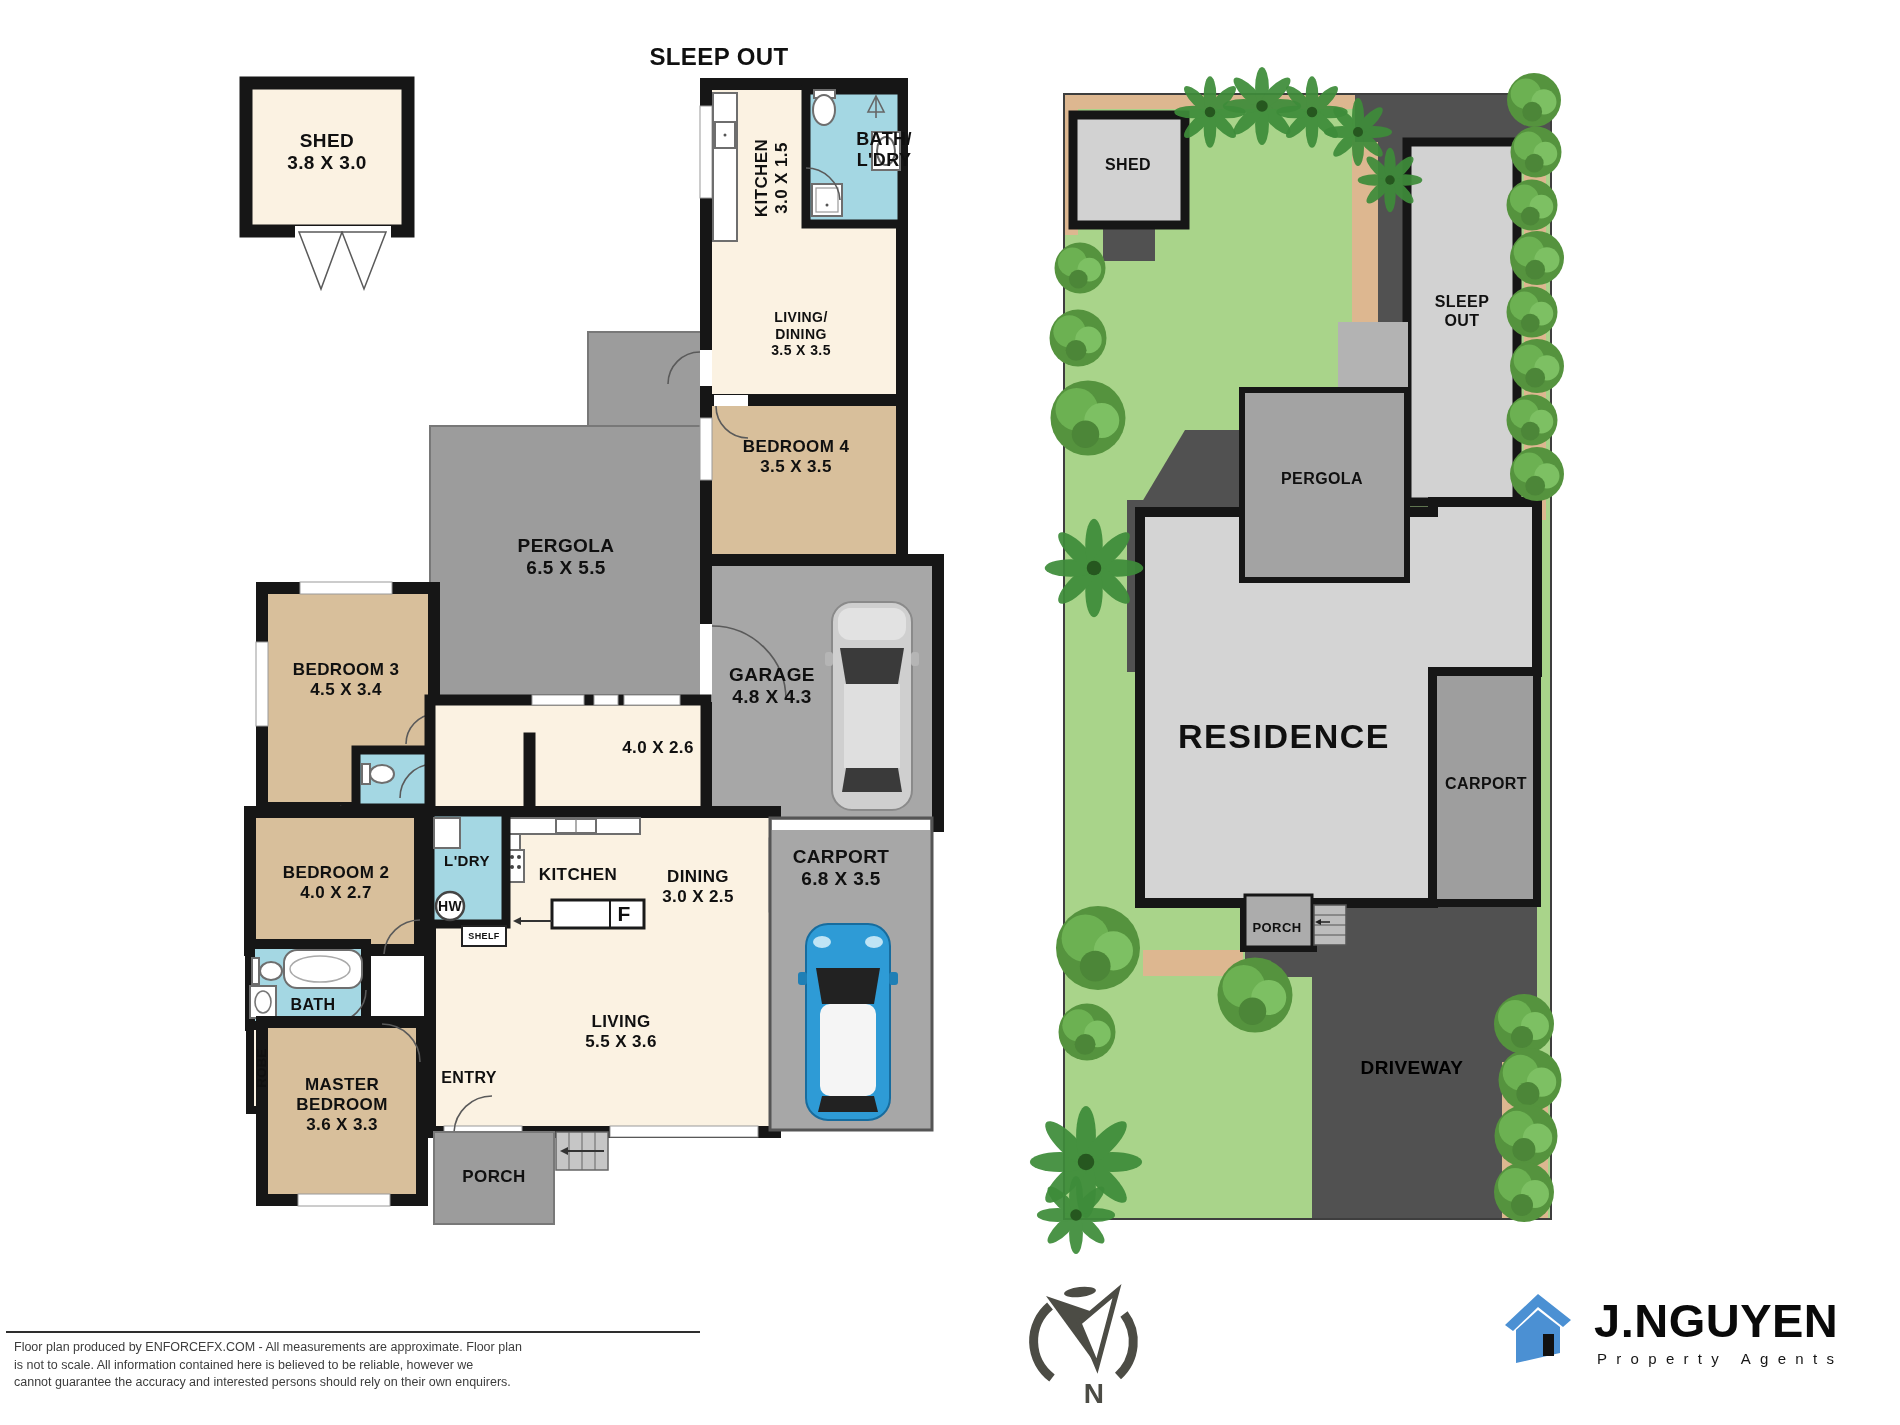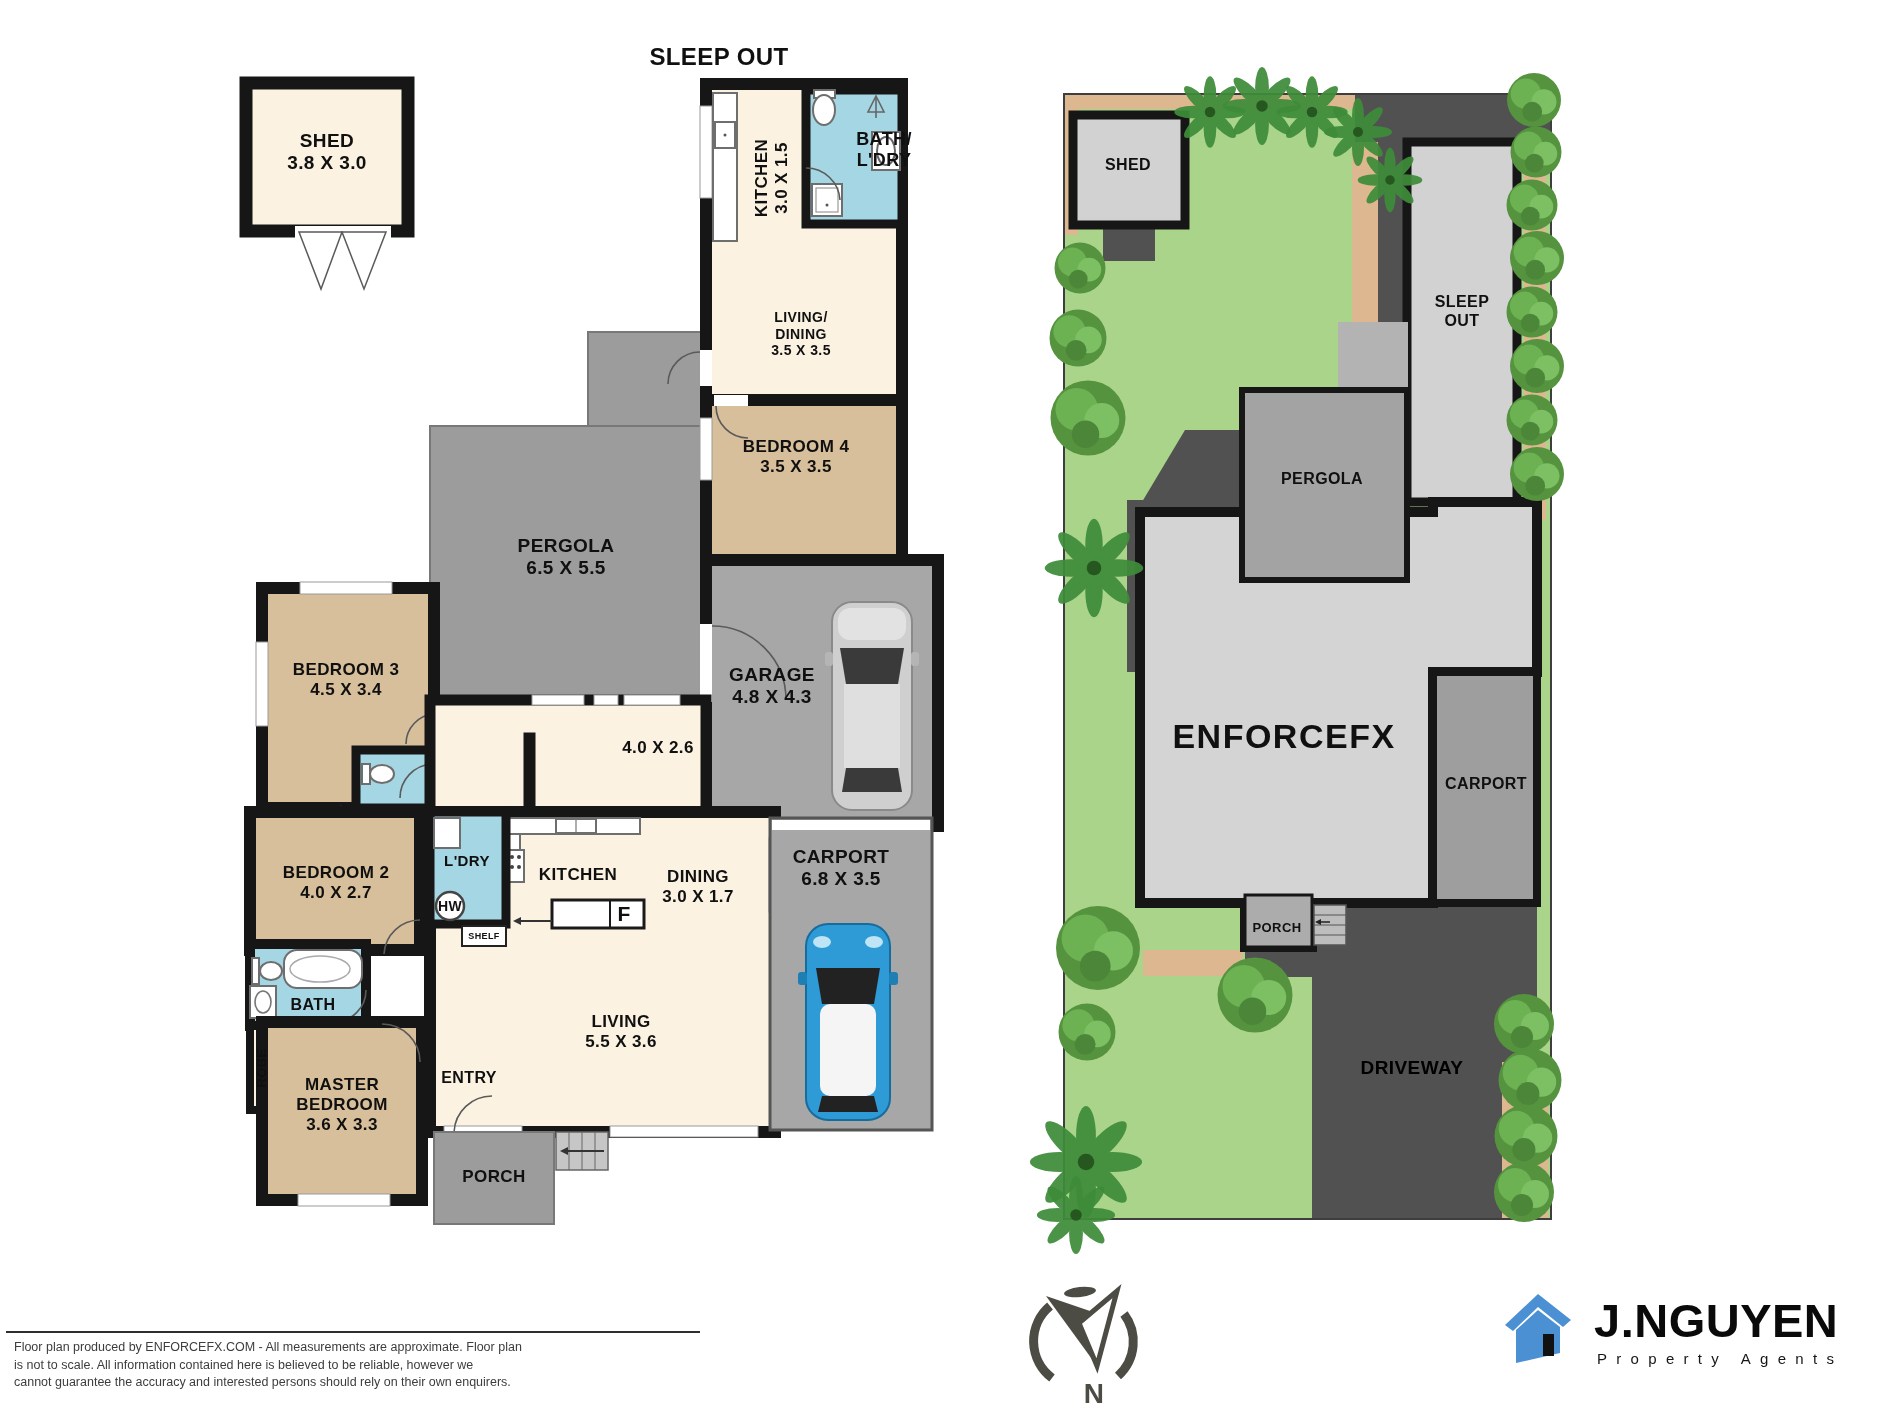--- a/index.html
+++ b/index.html
@@ -345,21 +345,21 @@
         <div>4.0 X 2.7</div>
       </div>
   <div class="lbl" style="left:467px;top:861px;font-size:15px;">
         <div>L'DRY</div>
       </div>
   <div class="lbl" style="left:578px;top:875px;font-size:17px;">
         <div>KITCHEN</div>
       </div>
   <div class="lbl" style="left:698px;top:887px;font-size:17px;">
         <div>DINING</div>
-        <div>3.0 X 1.7</div>
+        <div>3.0 X 2.5</div>
       </div>
   <div class="lbl" style="left:621px;top:1032px;font-size:17px;">
         <div>LIVING</div>
         <div>5.5 X 3.6</div>
       </div>
   <div class="lbl" style="left:313px;top:1005px;font-size:16px;">
         <div>BATH</div>
       </div>
   <div class="lbl rot" style="left:262px;top:1068px;font-size:13px;">
         <div>ROBE</div>
@@ -383,21 +383,21 @@
         <div>SHED</div>
       </div>
   <div class="lbl" style="left:1462px;top:312px;font-size:16px;">
         <div>SLEEP</div>
         <div>OUT</div>
       </div>
   <div class="lbl" style="left:1322px;top:479px;font-size:16px;">
         <div>PERGOLA</div>
       </div>
   <div class="lbl" id="residence-lbl" style="left:1284px;top:736px;font-size:34px;">
-        <div>ENFORCEFX</div>
+        <div>RESIDENCE</div>
       </div>
   <div class="lbl" style="left:1486px;top:784px;font-size:16px;">
         <div>CARPORT</div>
       </div>
   <div class="lbl" style="left:1277px;top:928px;font-size:13px;">
         <div>PORCH</div>
       </div>
   <div class="lbl white" style="left:1412px;top:1068px;font-size:19px;">
         <div>DRIVEWAY</div>
       </div>

